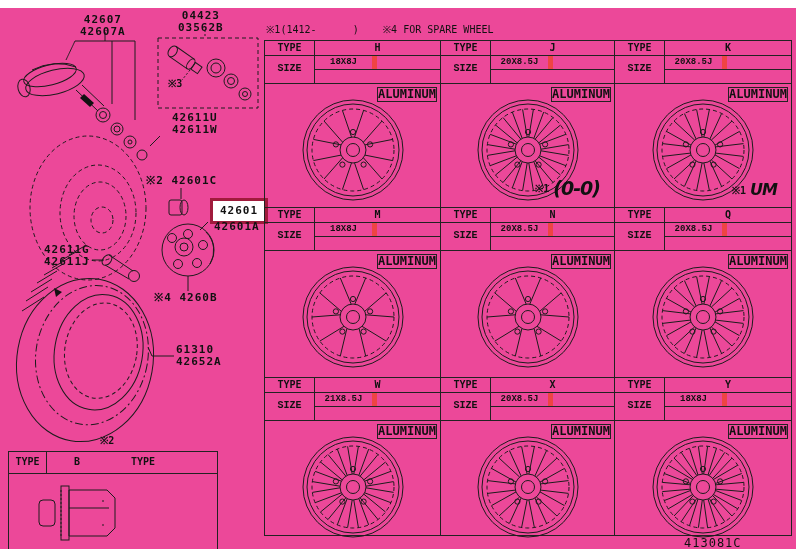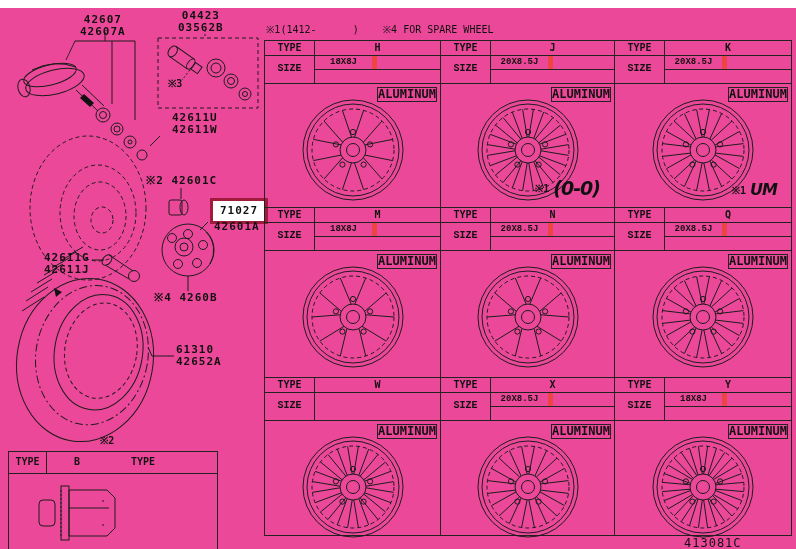--- a/index.html
+++ b/index.html
@@ -133,24 +133,24 @@
   </svg>
 
   <div class="plabel" style="left:80px;top:6px;text-align:center">42607
 42607A</div>
   <div class="plabel" style="left:178px;top:2px;text-align:center">04423
 03562B</div>
   <div class="plabel small" style="left:168px;top:70px">※3</div>
   <div class="plabel" style="left:172px;top:104px">42611U
 42611W</div>
   <div class="plabel" style="left:146px;top:167px">※2 42601C</div>
-  <div class="redbox">71027</div>
+  <div class="redbox">42601</div>
   <div class="plabel" style="left:214px;top:213px">42601A</div>
   <div class="plabel" style="left:154px;top:284px">※4 4260B</div>
-  <div class="plabel" style="left:44px;top:244px">42611G
+  <div class="plabel" style="left:44px;top:236px">42611G
 42611J</div>
   <div class="plabel" style="left:176px;top:336px">61310
 42652A</div>
   <div class="plabel small" style="left:100px;top:427px">※2</div>
 
   <div class="btable">
     <div class="bthead">
       <div class="btc btc1">TYPE</div>
       <div class="btc btc2">B</div>
       <div class="btc btc3">TYPE</div>
@@ -465,20 +465,24 @@
     </div>
 
     <div class="cell last-row">
       <div class="hrow">
           <div class="hlabel">TYPE</div>
           <div class="hval">W</div>
         </div>
       <div class="srow">
           <div class="slabel">SIZE</div>
         <div class="svals">
+            <div class="stop">
+              <div class="sval">21X8.5J</div>
+              <div class="sfill"></div>
+            </div>
             <div class="sbot"></div>
           </div>
         </div>
       <div class="alu">ALUMINUM</div>
       <div class="wheel">
           <svg width="104" height="104" viewBox="0 0 104 104" fill="none" stroke="#1c1c1c" stroke-width="1">
             <circle cx="52" cy="52" r="50"></circle>
             <circle cx="52" cy="52" r="46"></circle>
             <circle cx="52" cy="52" r="41" stroke-dasharray="4 3"></circle>
             <circle cx="52" cy="52" r="13"></circle>

